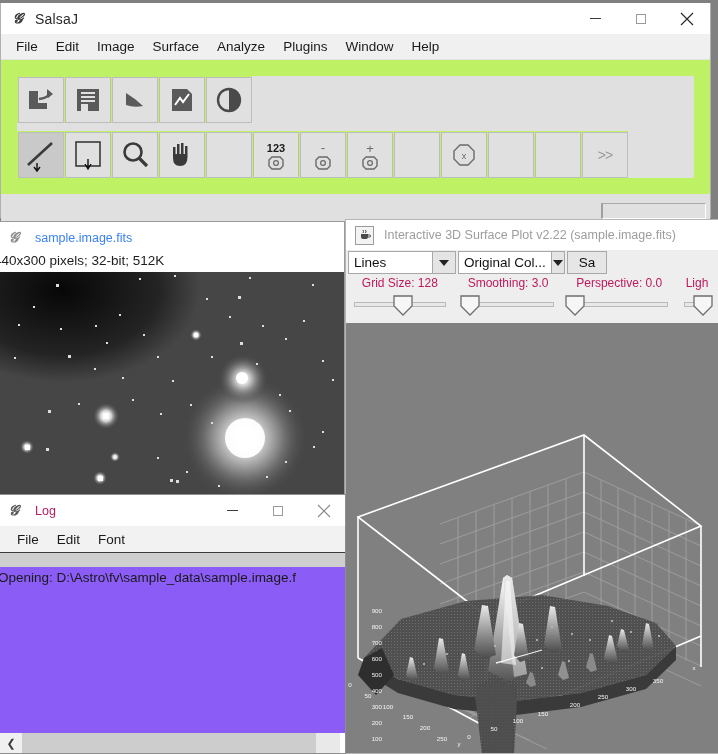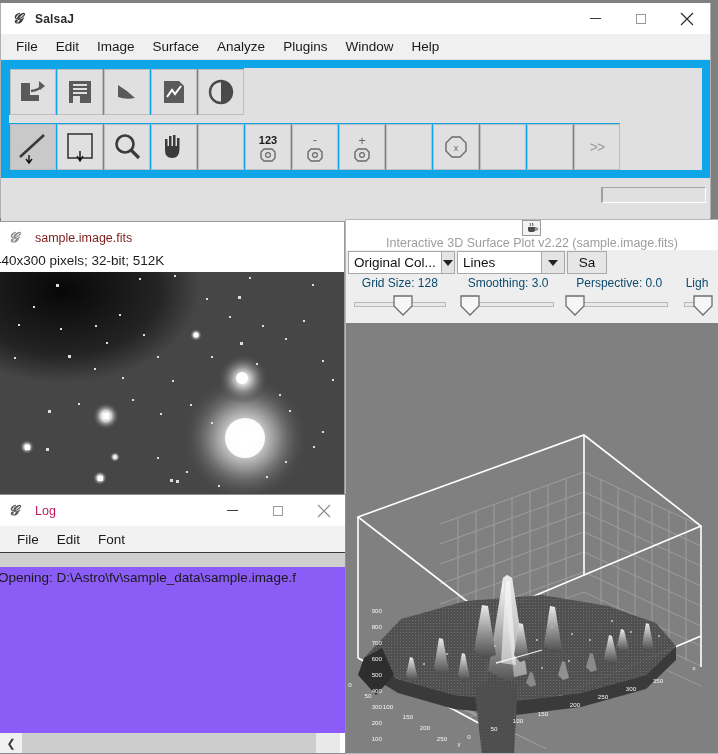--- a/index.html
+++ b/index.html
@@ -19,36 +19,36 @@
     position:relative;height:31px;background:#ffffff;
     display:flex;align-items:center;
   }
   #salsaj-titlebar .tb-icon{
     width:16px;height:16px;margin-left:9px;margin-right:9px;
     display:flex;align-items:center;justify-content:center;
     font-family:"Liberation Serif", serif;font-style:italic;font-weight:bold;
     font-size:14px;color:#3a3a3a;
   }
   #salsaj-titlebar .tb-title{
-    font-size:12px;color:#2b2b2b;letter-spacing:.2px;font-weight:bold;
+    font-size:14px;color:#2b2b2b;letter-spacing:.2px;
   }
   .win-btns{position:absolute;right:0;top:0;height:31px;display:flex;}
   .win-btn{width:46px;height:31px;display:flex;align-items:center;justify-content:center;
            color:#404040;font-size:13px;}
   .win-btn.close{font-size:15px;}
   .glyph-min{display:block;width:11px;height:1px;background:#3b3b3b;}
   .glyph-max{display:block;width:10px;height:10px;border:1px solid #9a9a9a;box-sizing:border-box;}
   #menubar{
     height:25px;background:#f0f0f0;display:flex;align-items:center;
     padding-left:6px;border-bottom:1px solid #e2e2e2;
   }
   #menubar .menu-item{
     font-size:13.5px;color:#1a1a1a;padding:2px 9px;white-space:nowrap;
   }
-  #toolbar{background:#0ea5e9;padding:8px;}
+  #toolbar{background:#bef264;padding:16px;}
   .tool-row{display:flex;height:47px;}
   .tool-btn{
     width:46px;height:46px;box-sizing:border-box;
     background:#e0e0e0;border:1px solid #bdbdbd;
     margin:1px 0 0 1px;
     display:flex;align-items:center;justify-content:center;
     position:relative;
   }
   .tool-btn.pressed{background:#c9c9c9;}
   .spacer-row{height:8px;background:#e0e0e0;}
@@ -63,33 +63,33 @@
   #image-window{
     position:absolute;left:0;top:221px;width:345px;height:280px;
     background:#ffffff;border:1px solid #9a9a9a;border-left:none;box-sizing:border-box;
     overflow:hidden;
   }
   #image-titlebar{height:31px;background:#fff;display:flex;align-items:center;}
   #image-titlebar .tb-icon{
     width:16px;margin-left:9px;margin-right:10px;
     font-family:"Liberation Serif",serif;font-style:italic;font-weight:bold;font-size:14px;color:#8d8d8d;
   }
-  #image-titlebar .tb-title{font-size:12.5px;color:#7f1d1d;}
+  #image-titlebar .tb-title{font-size:12.5px;color:#3b82f6;}
   #image-subbar{height:19px;background:#fff;position:relative;}
   #image-subbar .sub-text{
     position:absolute;left:-6px;top:0;font-size:13.5px;color:#1d1d1d;white-space:nowrap;
   }
   #image-canvas{position:absolute;left:0;top:50px;width:345px;height:230px;overflow:hidden;}
   
   #plot-window{
     position:absolute;left:345px;top:219px;width:373px;height:535px;
     background:#eeeeee;border:1px solid #b5b5b5;border-right:none;box-sizing:border-box;
     overflow:hidden;
   }
-  #plot-titlebar{height:30px;background:#fff;display:flex;align-items:center;flex-direction:column;}
+  #plot-titlebar{height:30px;background:#fff;display:flex;align-items:center;}
   .java-icon{
     width:17px;height:17px;margin-left:9px;margin-right:10px;
     border:1px solid #9b9b9b;background:#f3f3f3;
     display:flex;align-items:center;justify-content:center;
   }
   #plot-titlebar .tb-title{font-size:12.5px;color:#9d9d9d;white-space:nowrap;}
   #plot-controls{background:#eeeeee;padding-top:1px;}
   .ctl-row{display:flex;height:23px;align-items:stretch;padding:0 2px;gap:2px;}
   .combo{
     display:flex;border:1px solid #a8a8a8;background:#fff;box-sizing:border-box;height:23px;
@@ -104,21 +104,21 @@
   }
   .arrow-dn{width:0;height:0;border-left:5px solid transparent;border-right:5px solid transparent;
             border-top:6px solid #222;}
   .ctlbtn{
     border:1px solid #a8a8a8;background:#e6e6e6;height:23px;box-sizing:border-box;
     display:flex;align-items:center;justify-content:center;
     font-size:13.5px;color:#111;padding:0 14px;white-space:nowrap;
   }
   .slider-labels{display:flex;height:17px;}
   .slider-labels div{
-    font-size:12px;color:#0c4a6e;text-align:center;white-space:nowrap;
+    font-size:12px;color:#be185d;text-align:center;white-space:nowrap;
     display:flex;align-items:center;justify-content:center;
   }
   .sliders{display:flex;height:28px;}
   .slider-cell{position:relative;}
   .track{
     position:absolute;top:11px;left:8px;right:8px;height:5px;
     background:#e8e8e8;border:1px solid #b9b9b9;box-sizing:border-box;
   }
   .knob{
     position:absolute;top:4px;width:22px;height:16px;
@@ -415,28 +415,28 @@
           <path d="M2 5 h7 v3 a2 2 0 0 1 -2 2 h-3 a2 2 0 0 1 -2 -2 z" fill="#4a4a4a"></path>
           <path d="M9 6 h1.5 a1 1 0 0 1 0 2 h-1.5" fill="none" stroke="#4a4a4a" stroke-width="1"></path>
           <path d="M4 1 q1 1.5 0 3 M6.5 1 q1 1.5 0 3" stroke="#4a4a4a" stroke-width="1" fill="none"></path>
         </svg>
     </span>
     <span class="tb-title">Interactive 3D Surface Plot v2.22  (sample.image.fits)</span>
   </div>
 
   <div id="plot-controls">
     <div class="ctl-row">
-      <div class="combo" style="width:107px;">
-        <div class="combo-text" style="flex:1;">Original Col...</div>
+      <div class="combo" style="width:108px;">
+        <div class="combo-text" style="flex:1;">Lines</div>
         <div class="combo-arrow">
             <i class="arrow-dn"></i>
           </div>
       </div>
-      <div class="combo" style="width:108px;">
-        <div class="combo-text" style="flex:1;">Lines</div>
+      <div class="combo" style="width:107px;">
+        <div class="combo-text" style="flex:1;">Original Col...</div>
         <div class="combo-arrow">
             <i class="arrow-dn"></i>
           </div>
       </div>
       <div class="ctlbtn" style="width:40px;padding:0;">Sa</div>
     </div>
 
     <div class="slider-labels">
       <div style="width:108px;">Grid Size: 128</div>
       <div style="width:109px;">Smoothing: 3.0</div>

